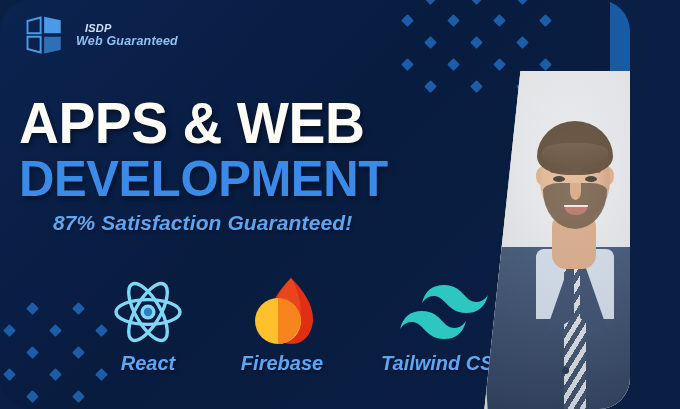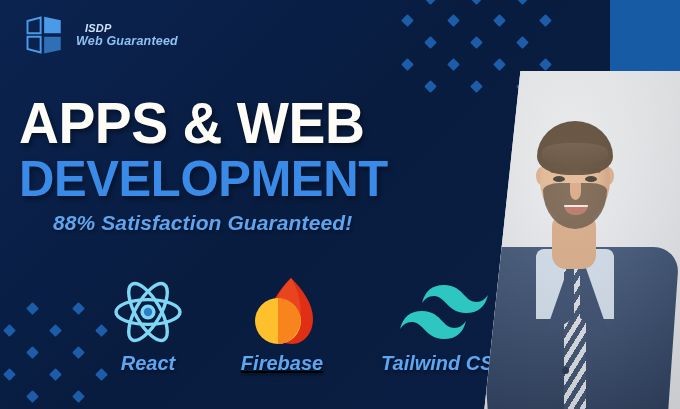--- a/index.html
+++ b/index.html
@@ -2,25 +2,26 @@
 <html><head>
 <meta charset="utf-8">
 <style>
   html, body {
     margin: 0;
     padding: 0;
     background: #0a1f44;
   }
   #thumbnail {
     position: relative;
-    width: 680px;
+    width: 630px;
     height: 409px;
     overflow: hidden;
     background: #0a1f44;
     font-family: "Liberation Sans", sans-serif;
+    border-radius: 31px;
     -webkit-font-smoothing: antialiased;
   }
 
   
   .bg-base {
     position: absolute;
     inset: 0;
     background: linear-gradient(135deg, #0b2350 0%, #081c3f 45%, #0a1f44 100%);
   }
 
@@ -144,21 +145,21 @@
   .tech-label {
     margin-top: 4px;
     font-size: 20px;
     font-weight: 700;
     font-style: italic;
     color: #5ea6f2;
     white-space: nowrap;
     text-shadow: 1px 2px 3px rgba(0,0,0,0.45);
   }
   .tech-item.react   { width: 104px; }
-  .tech-item.fire    { width: 112px; text-decoration: underline; }
+  .tech-item.fire    { width: 112px; }
   .tech-item.tail    { width: 160px; }
 
   
   .photo-panel {
     position: absolute;
     top: 71px;
     left: 440px;
     width: 240px;
     height: 338px;
     clip-path: polygon(18.5% 100%, 33.5% 0%, 100% 0%, 100% 100%);
@@ -367,21 +368,21 @@
     </svg>
     <div class="logo-text">
       <span class="l1">ISDP</span>
       <span class="l2">Web Guaranteed</span>
     </div>
   </div>
 
   <div class="headline">
     <div class="line-1">APPS &amp; WEB</div>
     <div class="line-2">DEVELOPMENT</div>
-    <div class="tagline">88% Satisfaction Guaranteed!</div>
+    <div class="tagline">87% Satisfaction Guaranteed!</div>
   </div>
 
   <div class="tech-row">
 
     <div class="tech-item react">
       <div class="tech-icon">
         <svg width="72" height="66" viewBox="0 0 72 66">
           <g fill="none" stroke="#7fd6f5" stroke-width="3.4">
             <ellipse cx="36" cy="33" rx="32" ry="12.4"></ellipse>
             <ellipse cx="36" cy="33" rx="32" ry="12.4" transform="rotate(60 36 33)"></ellipse>

